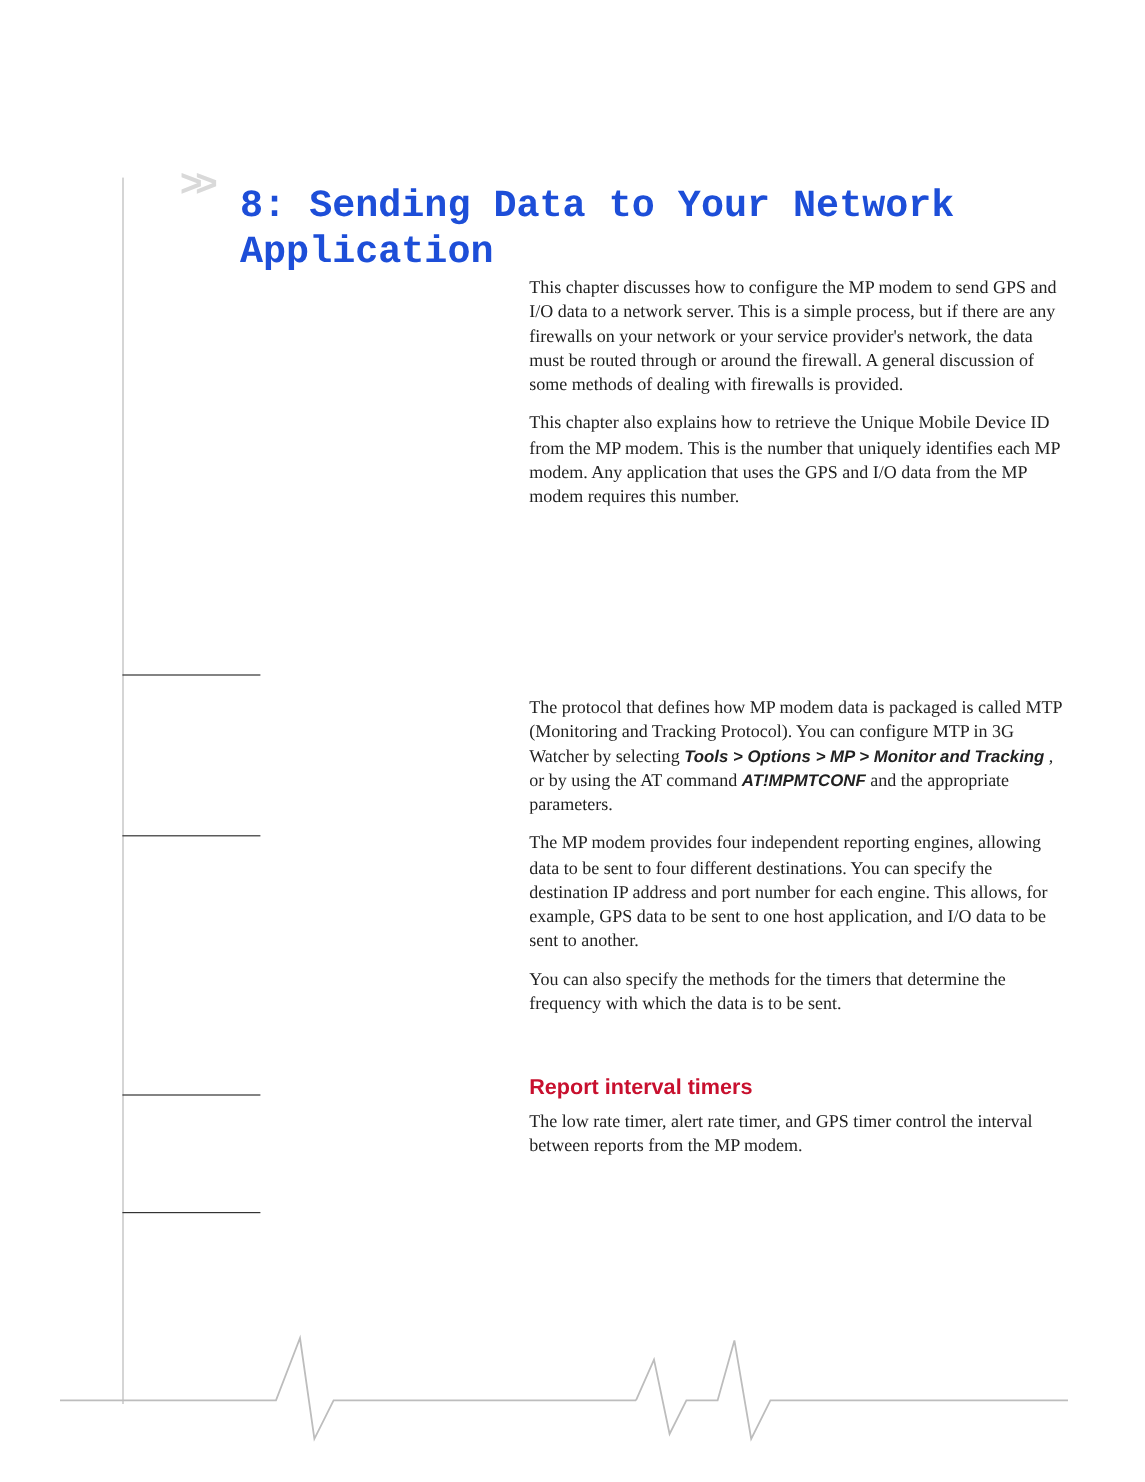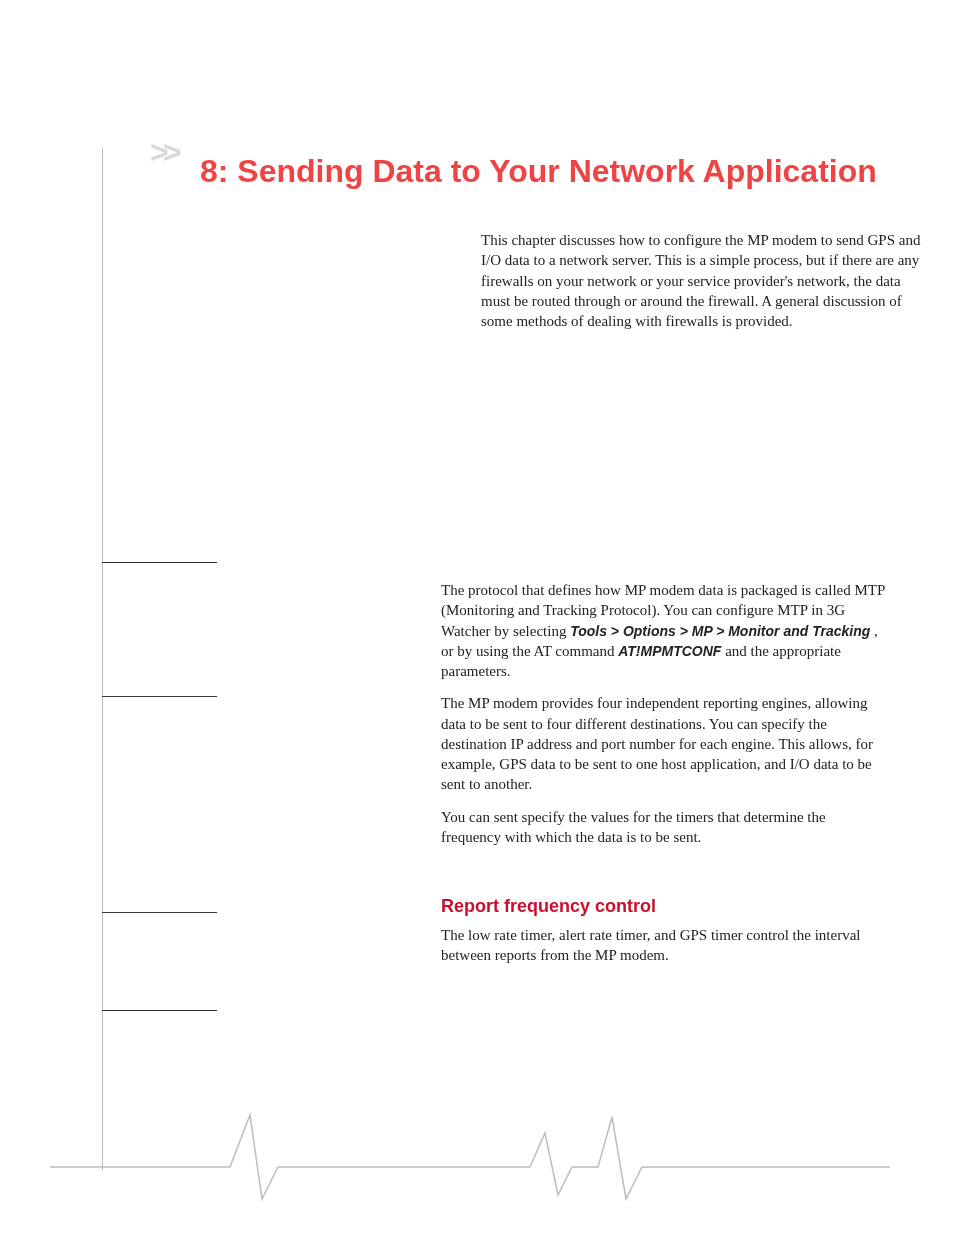--- a/index.html
+++ b/index.html
@@ -24,23 +24,23 @@
     top: 148px;
     bottom: 65px;
     width: 0;
     border-left: 1px solid #b9b9b9;
   }
   .chapter-title {
     position: absolute;
     left: 200px;
     top: 132px;
     width: 680px;
-    font-family: Liberation Sans, sans-serif;
+    font-family: Liberation Mono, monospace;
     font-weight: bold;
-    color: #ef4444;
+    color: #1d4ed8;
     font-size: 32px;
     line-height: 1.18;
   }
   .chevrons {
     position: absolute;
     left: 150px;
     top: 134px;
     font-family: Arial, Helvetica, sans-serif;
     font-weight: bold;
     font-size: 32px;
@@ -103,42 +103,43 @@
 <body>
 
 <div class="page">
 
   <div class="left-vrule"></div>
 
   <div class="chevrons">&gt;&gt;</div>
 
   <h1 class="chapter-title">8: Sending Data to Your Network Application</h1>
 
-  <div class="body-col" style="top:230px;margin-left:40px;">
+  <div class="body-col" style="top:230px;">
     <p>This chapter discusses how to configure the MP modem to send GPS and I/O data to a network server. This is a simple process, but if there are any firewalls on your network or your service provider's network, the data must be routed through or around the firewall. A general discussion of some methods of dealing with firewalls is provided.</p>
+    <p>This chapter also explains how to retrieve the Unique Mobile Device ID from the MP modem. This is the number that uniquely identifies each MP modem. Any application that uses the GPS and I/O data from the MP modem requires this number.</p>
   </div>
 
 
   <div class="side-rule" style="top:562px;"></div>
 
   <div class="body-col" style="top:580px;">
     <p>
       <span class="runs">The protocol that defines how MP modem data is packaged is called MTP (Monitoring and Tracking Protocol). You can configure MTP in 3G Watcher by selecting </span>
       <span class="runs b">Tools &gt; Options &gt; MP &gt; Monitor and Tracking</span>
       <span class="runs">, or by using the AT command </span>
       <span class="runs b">AT!MPMTCONF</span>
       <span class="runs"> and the appropriate parameters.</span>
     </p>
     <p>The MP modem provides four independent reporting engines, allowing data to be sent to four different destinations. You can specify the destination IP address and port number for each engine. This allows, for example, GPS data to be sent to one host application, and I/O data to be sent to another.</p>
-    <p>You can sent specify the values for the timers that determine the frequency with which the data is to be sent.</p>
+    <p>You can also specify the methods for the timers that determine the frequency with which the data is to be sent.</p>
   </div>
 
   <div class="side-rule" style="top:696px;"></div>
 
-  <h3 class="section-h3" style="top:878px;">Report frequency control</h3>
+  <h3 class="section-h3" style="top:878px;">Report interval timers</h3>
 
   <div class="side-rule" style="top:912px;"></div>
 
   <div class="body-col" style="top:925px;">
     <p>The low rate timer, alert rate timer, and GPS timer control the interval between reports from the MP modem.</p>
   </div>
 
   <div class="side-rule" style="top:1010px;"></div>
 
   <svg class="footer-art" viewBox="0 0 954 110" preserveAspectRatio="none">

